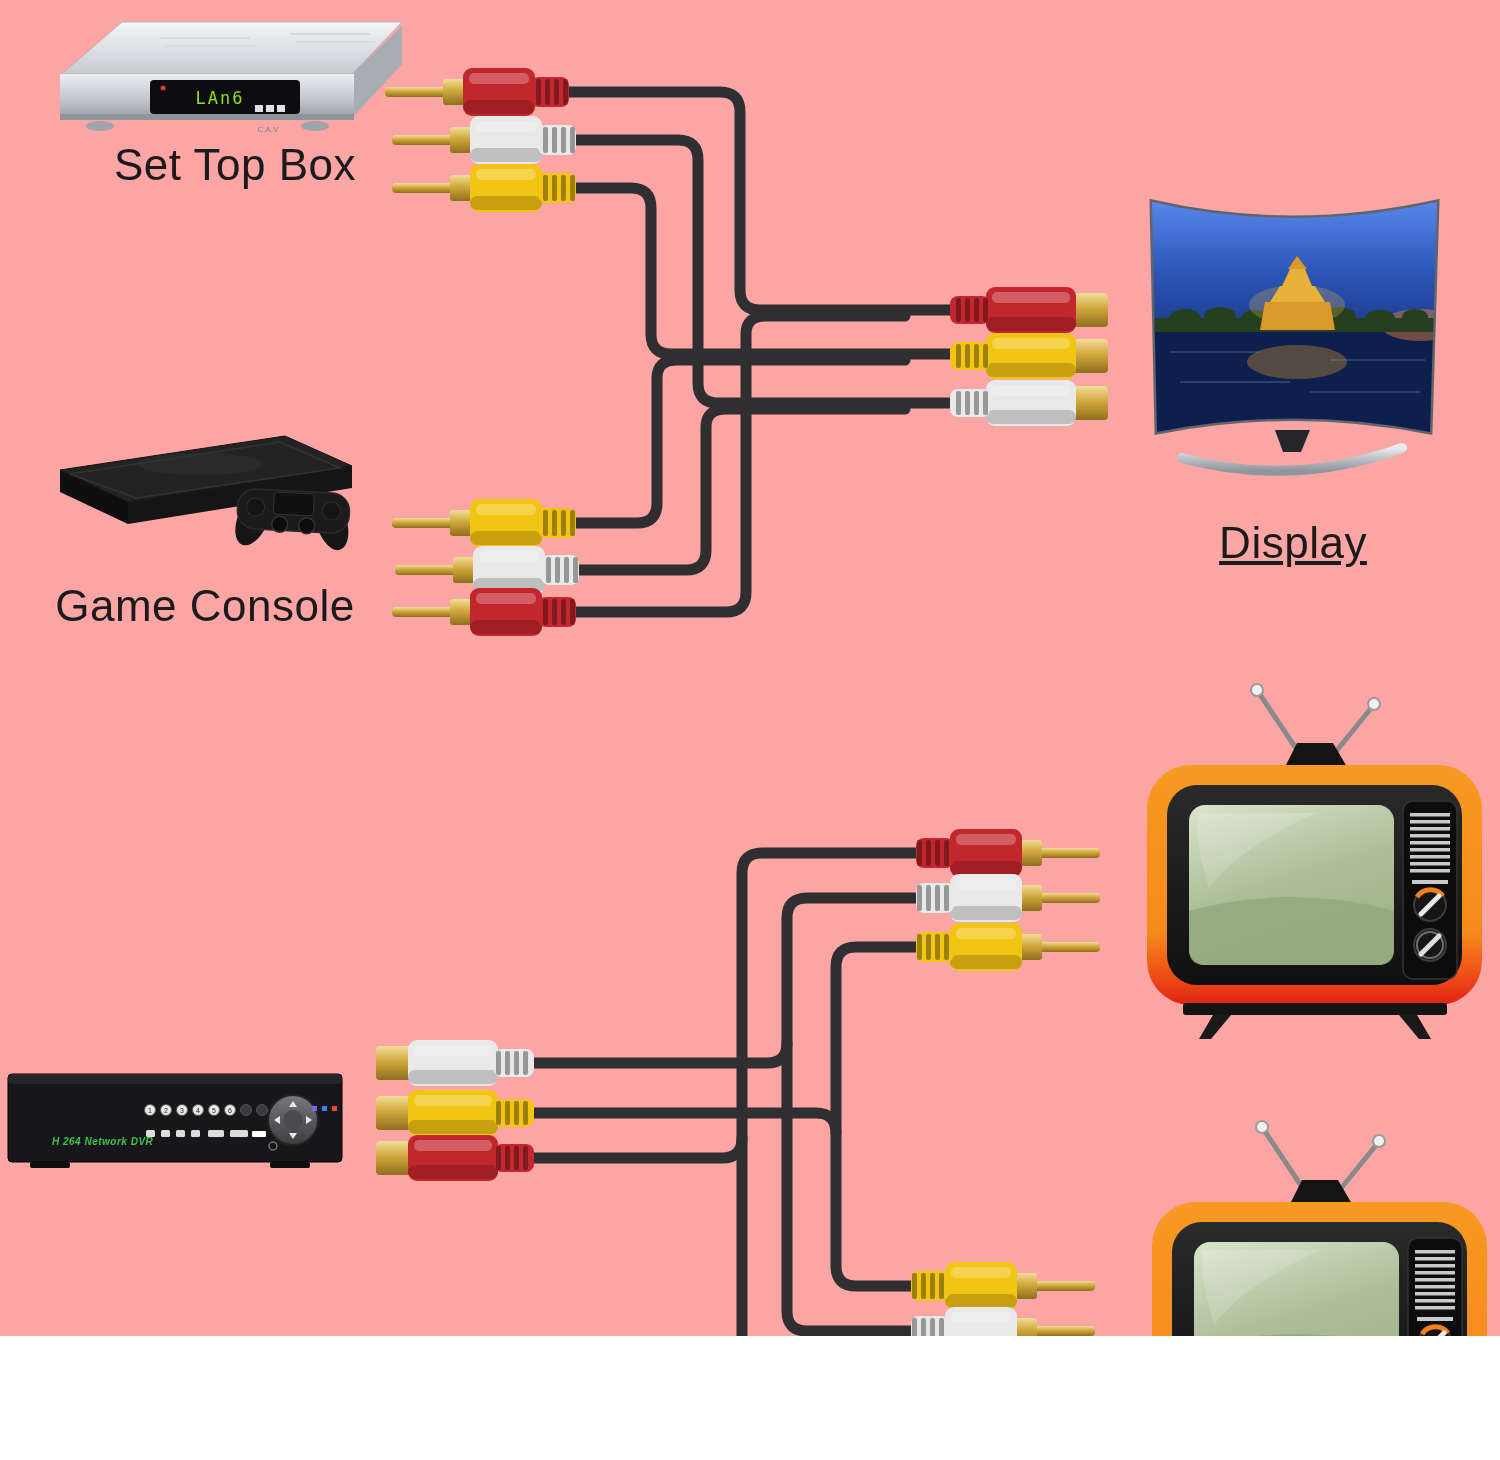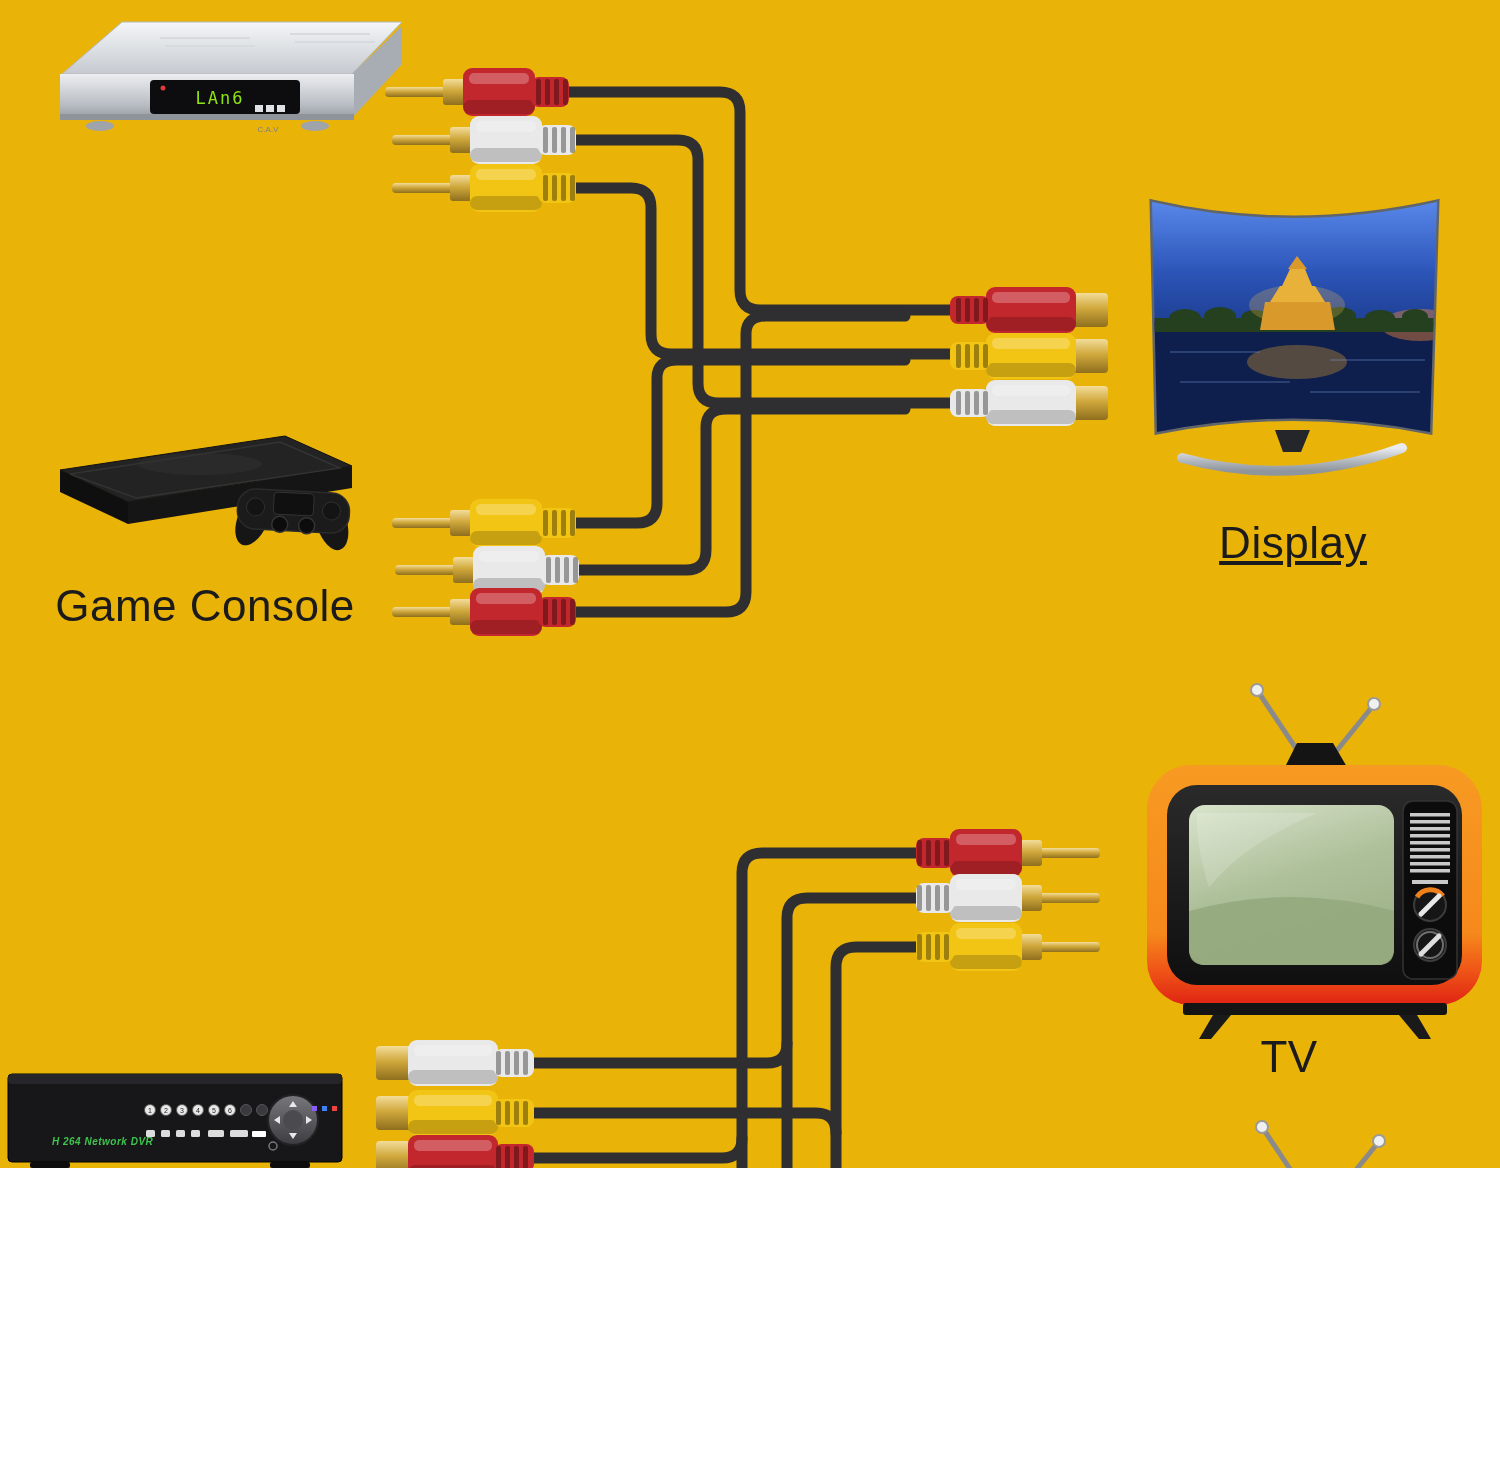--- a/index.html
+++ b/index.html
@@ -1,16 +1,16 @@
 <!DOCTYPE html>
 <html><head>
 <meta charset="utf-8">
 <style>
   html,body{margin:0;padding:0;background:#fff;}
-  .stage{position:relative;width:1500px;height:1168px;background:#eab308;overflow:hidden;
+  .stage{position:relative;width:1500px;height:1336px;background:#fca5a5;overflow:hidden;
          font-family:"Liberation Sans",sans-serif;}
   .stage svg{position:absolute;left:0;top:0;}
   .lbl{position:absolute;color:#1b1b1b;font-size:44px;text-align:center;
        font-family:"Liberation Sans",sans-serif;letter-spacing:0.5px;}
   .lbl.big{font-size:48px;}
 </style>
 </head>
 <body>
 
 <div class="stage">
@@ -287,17 +287,17 @@
       <rect x="312" y="1106" width="5" height="5" fill="#8b5cf6"></rect>
       <rect x="322" y="1106" width="5" height="5" fill="#3b82f6"></rect>
       <rect x="332" y="1106" width="5" height="5" fill="#ef4444"></rect>
     </g>
   </g>
 
   <use href="#retroTV" transform="translate(1147,673)"></use>
   <use href="#retroTV" transform="translate(1152,1110)"></use>
 </svg>
 
+<div class="lbl" style="left:60px;top:140px;width:350px;">Set Top Box</div>
 <div class="lbl" style="left:30px;top:581px;width:350px;">Game Console</div>
 <div class="lbl" style="left:1118px;top:518px;width:350px;text-decoration:underline;">Display</div>
-<div class="lbl" style="left:1114px;top:1032px;width:350px;">TV</div>
 
 </div>
 
 </body></html>

